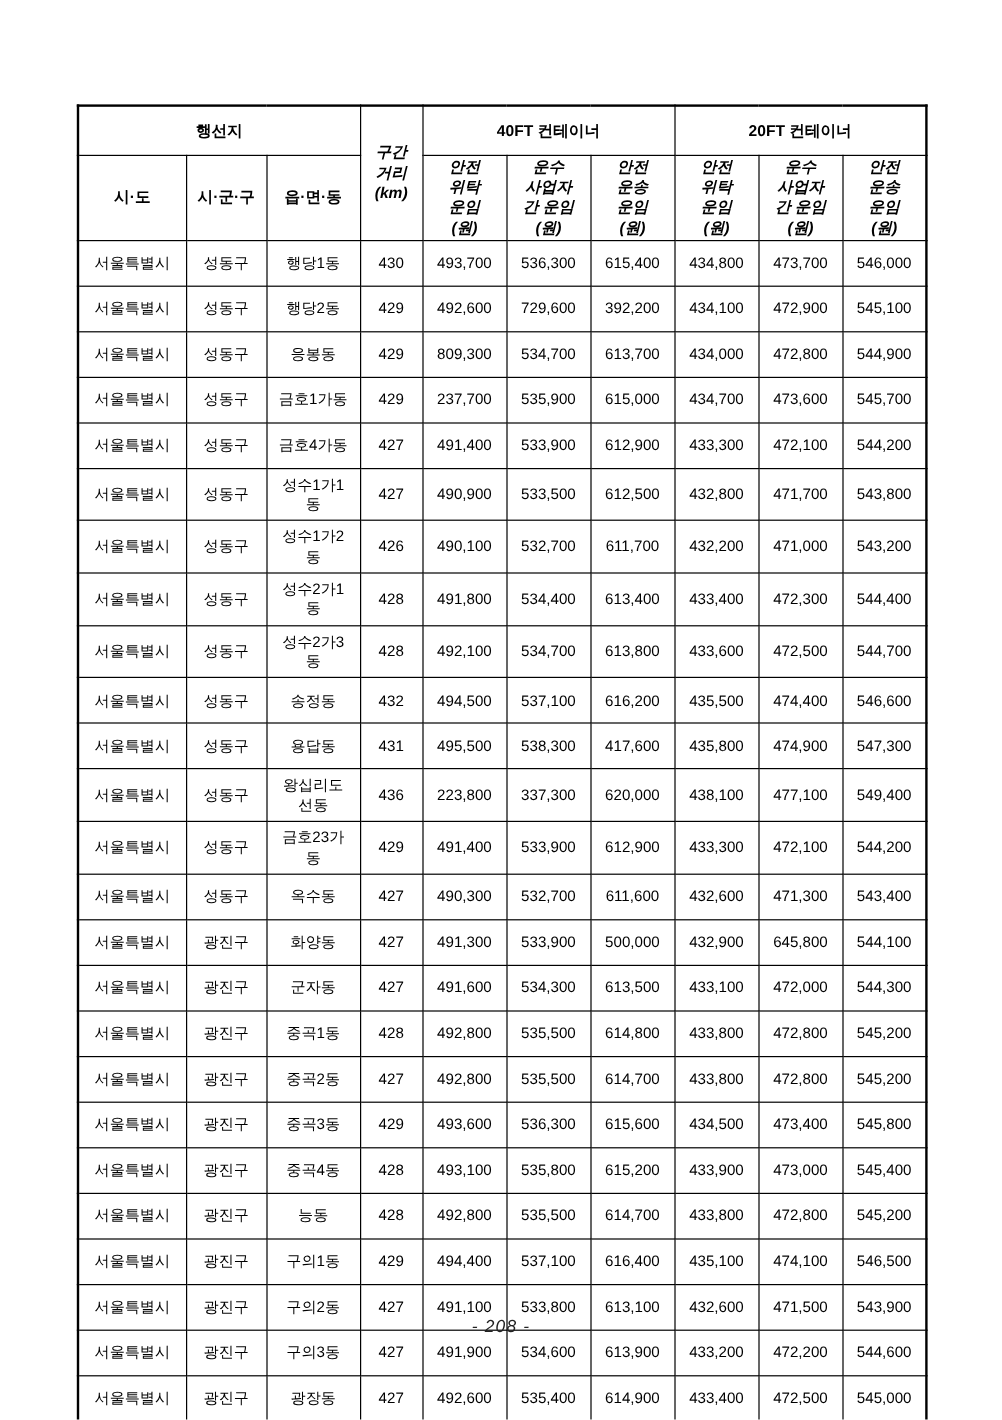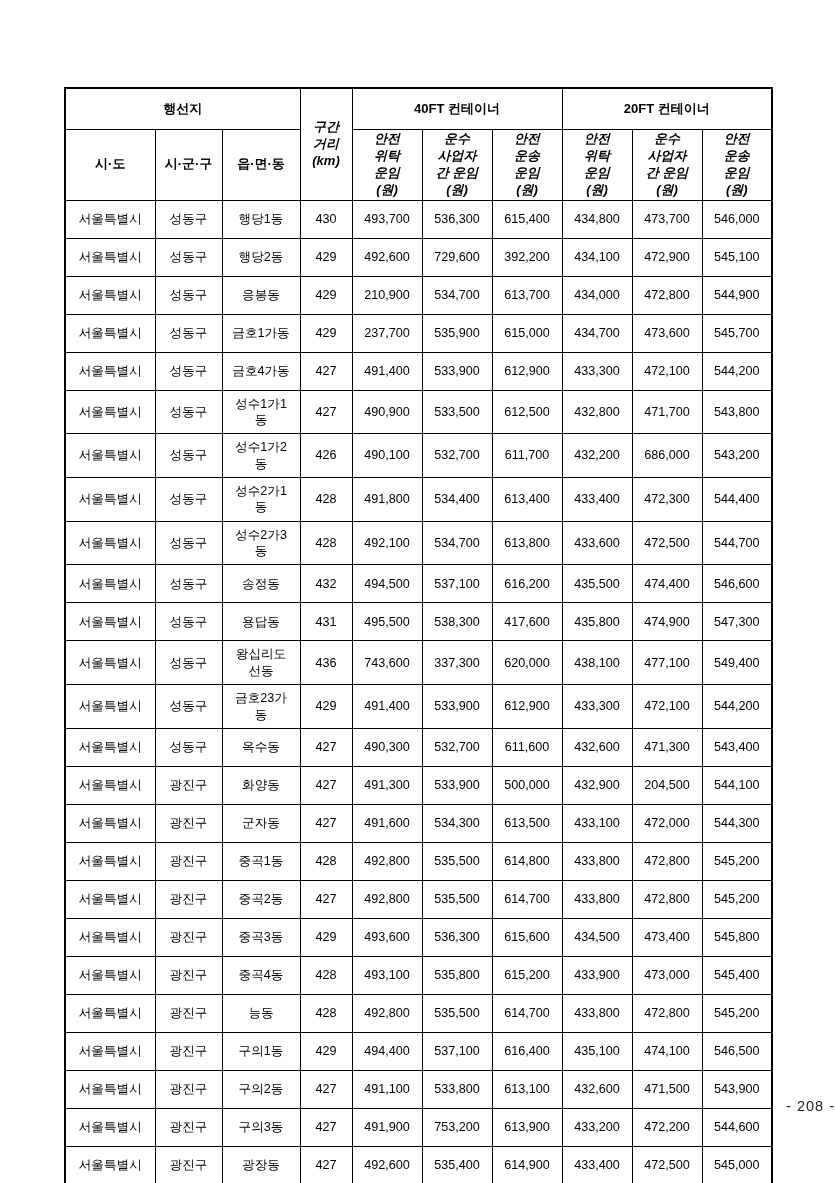--- a/index.html
+++ b/index.html
@@ -22,22 +22,23 @@
     overflow:hidden;
   }
   th{font-weight:bold;font-size:13px;line-height:1.3;}
   thead tr.h1 th{height:38px;}
   thead tr.h2 th{height:66px;}
   td{font-size:12.6px;height:27px;line-height:1.3;}
   .pre{white-space:pre-line;font-style:italic;}
   td.dong{white-space:pre-line;padding:5px 2px;}
   .page-number{
     position:absolute;top:1098px;left:0;width:835px;
-    text-align:right;font-size:14.5px;color:#222222;
+    text-align:center;font-size:14.5px;color:#222222;
     letter-spacing:1px;
+    font-style:italic;
   }
 </style>
 </head>
 <body>
 
 <div class="sheet">
 
   <table class="freight">
     <colgroup>
       <col style="width:90px">
@@ -113,21 +114,21 @@
           <td>392,200</td>
           <td>434,100</td>
           <td>472,900</td>
           <td>545,100</td>
         </tr>
         <tr>
           <td>서울특별시</td>
           <td>성동구</td>
           <td class="dong">응봉동</td>
           <td>429</td>
-          <td>210,900</td>
+          <td>809,300</td>
           <td>534,700</td>
           <td>613,700</td>
           <td>434,000</td>
           <td>472,800</td>
           <td>544,900</td>
         </tr>
         <tr>
           <td>서울특별시</td>
           <td>성동구</td>
           <td class="dong">금호1가동</td>
@@ -167,21 +168,21 @@
         <tr>
           <td>서울특별시</td>
           <td>성동구</td>
           <td class="dong">성수1가2
 동</td>
           <td>426</td>
           <td>490,100</td>
           <td>532,700</td>
           <td>611,700</td>
           <td>432,200</td>
-          <td>686,000</td>
+          <td>471,000</td>
           <td>543,200</td>
         </tr>
         <tr>
           <td>서울특별시</td>
           <td>성동구</td>
           <td class="dong">성수2가1
 동</td>
           <td>428</td>
           <td>491,800</td>
           <td>534,400</td>
@@ -226,21 +227,21 @@
           <td>435,800</td>
           <td>474,900</td>
           <td>547,300</td>
         </tr>
         <tr>
           <td>서울특별시</td>
           <td>성동구</td>
           <td class="dong">왕십리도
 선동</td>
           <td>436</td>
-          <td>743,600</td>
+          <td>223,800</td>
           <td>337,300</td>
           <td>620,000</td>
           <td>438,100</td>
           <td>477,100</td>
           <td>549,400</td>
         </tr>
         <tr>
           <td>서울특별시</td>
           <td>성동구</td>
           <td class="dong">금호23가
@@ -267,21 +268,21 @@
         </tr>
         <tr>
           <td>서울특별시</td>
           <td>광진구</td>
           <td class="dong">화양동</td>
           <td>427</td>
           <td>491,300</td>
           <td>533,900</td>
           <td>500,000</td>
           <td>432,900</td>
-          <td>204,500</td>
+          <td>645,800</td>
           <td>544,100</td>
         </tr>
         <tr>
           <td>서울특별시</td>
           <td>광진구</td>
           <td class="dong">군자동</td>
           <td>427</td>
           <td>491,600</td>
           <td>534,300</td>
           <td>613,500</td>
@@ -372,21 +373,21 @@
           <td>432,600</td>
           <td>471,500</td>
           <td>543,900</td>
         </tr>
         <tr>
           <td>서울특별시</td>
           <td>광진구</td>
           <td class="dong">구의3동</td>
           <td>427</td>
           <td>491,900</td>
-          <td>753,200</td>
+          <td>534,600</td>
           <td>613,900</td>
           <td>433,200</td>
           <td>472,200</td>
           <td>544,600</td>
         </tr>
         <tr>
           <td>서울특별시</td>
           <td>광진구</td>
           <td class="dong">광장동</td>
           <td>427</td>

